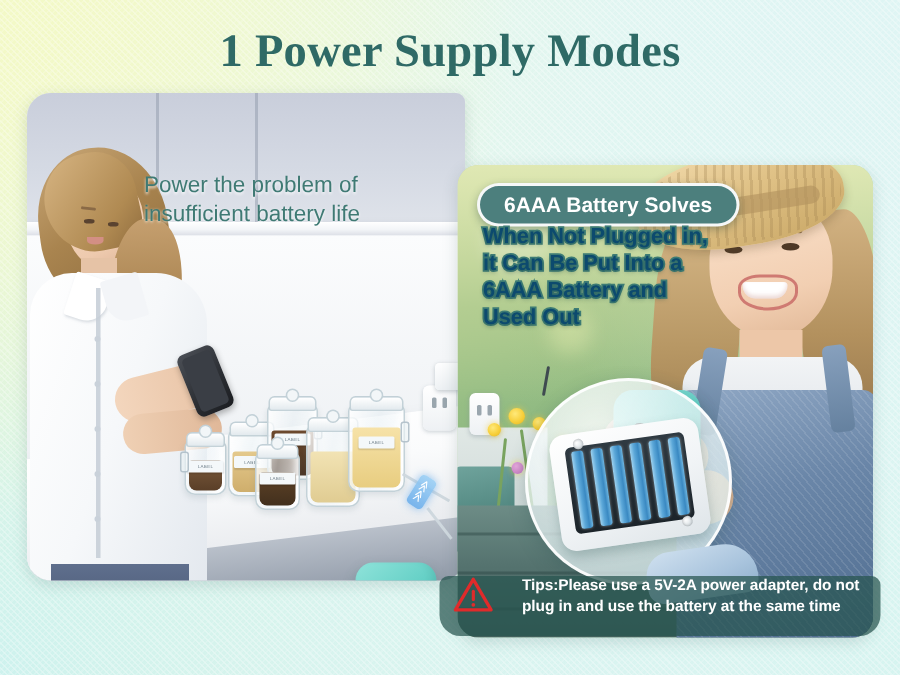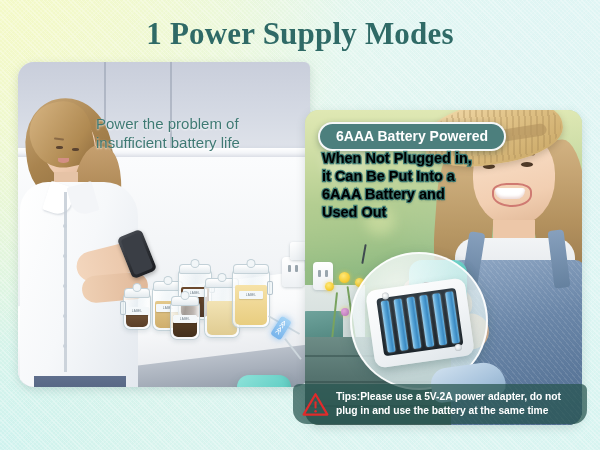--- a/index.html
+++ b/index.html
@@ -350,34 +350,34 @@
     font-size: 14px;
     border: 2px solid rgba(255,255,255,.95);
     box-shadow: 0 2px 6px rgba(30,60,55,.35);
   }
   #head-right {
     position:absolute; left: 322px; top: 150px;
     width: 190px;
     font-size: 14.5px;
     font-weight: 700;
     line-height: 1.24;
-    color: #000000;
+    color: #0c4a6e;
     -webkit-text-stroke: 2.4px #3f7e77;
     paint-order: stroke fill;
     text-shadow: 0 1px 3px rgba(30,70,65,.5);
     white-space: pre-line;
   }
 
   
   #tips-bar {
     position:absolute; left: 293px; top: 384px;
     width: 294px; height: 40px;
     background: rgba(39,84,79,.72);
     border-radius: 6px 6px 14px 14px;
-    display:flex; align-items:center; gap:7px;
+    display:flex; gap:19px;
     padding: 0 8px 0 9px;
     box-sizing: border-box;
   }
   #tips-text {
     font-size: 10.3px;
     line-height: 1.32;
     font-weight: 700;
     color:#ffffff;
     white-space: pre-line;
     letter-spacing:-.05px;
@@ -563,21 +563,21 @@
         </div>
         <div class="bat-dot" style="left:16px; top:4px;"></div>
         <div class="bat-dot" style="right:12px; bottom:6px;"></div>
       </div>
     </div>
 
     <div style="position:absolute; left:126px; bottom:26px; width:74px; height:34px; border-radius:16px 22px 10px 10px;
                 background:linear-gradient(160deg,#cfe0ef 0%,#a9c4dd 60%,#8eaecb 100%); transform:rotate(-8deg);"></div>
   </div>
 
-  <div class="badge" id="badge-right">6AAA Battery Powered</div>
+  <div class="badge" id="badge-right">6AAA Battery Solves</div>
   <div id="head-right">When Not Plugged in,
 it Can Be Put Into a
 6AAA Battery and
 Used Out</div>
 
   <div id="tips-bar">
     <svg class="warn-tri" width="27" height="25" viewBox="0 0 27 25">
       <path d="M13.5 2.2 L25.4 22.6 H1.6 Z" fill="none" stroke="#e02b2b" stroke-width="2.2" stroke-linejoin="round"></path>
       <rect x="12.5" y="9.2" width="2.1" height="7.4" rx="1" fill="#e02b2b"></rect>
       <circle cx="13.55" cy="19.2" r="1.25" fill="#e02b2b"></circle>

